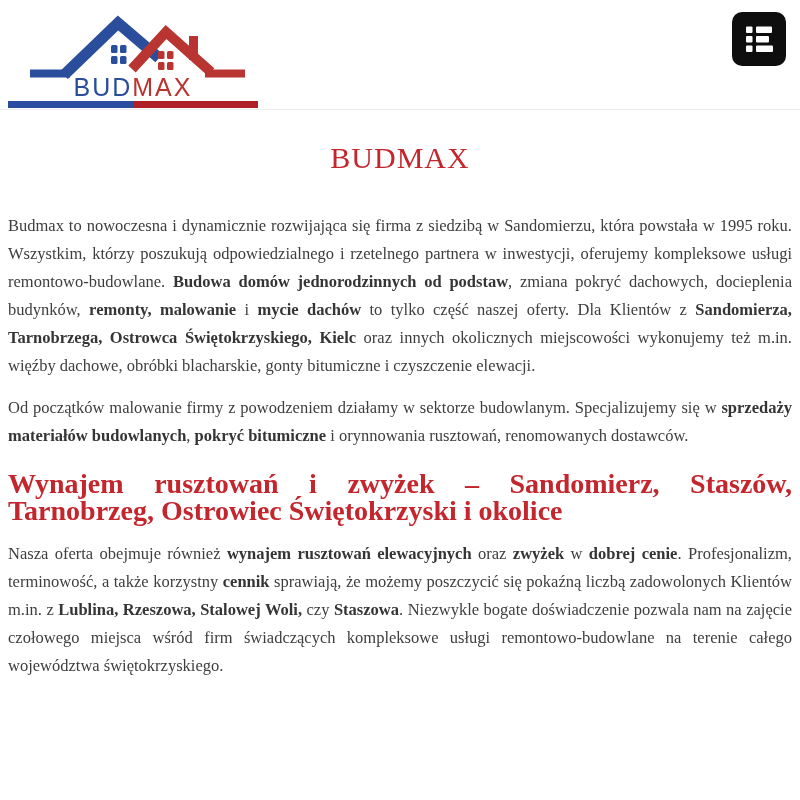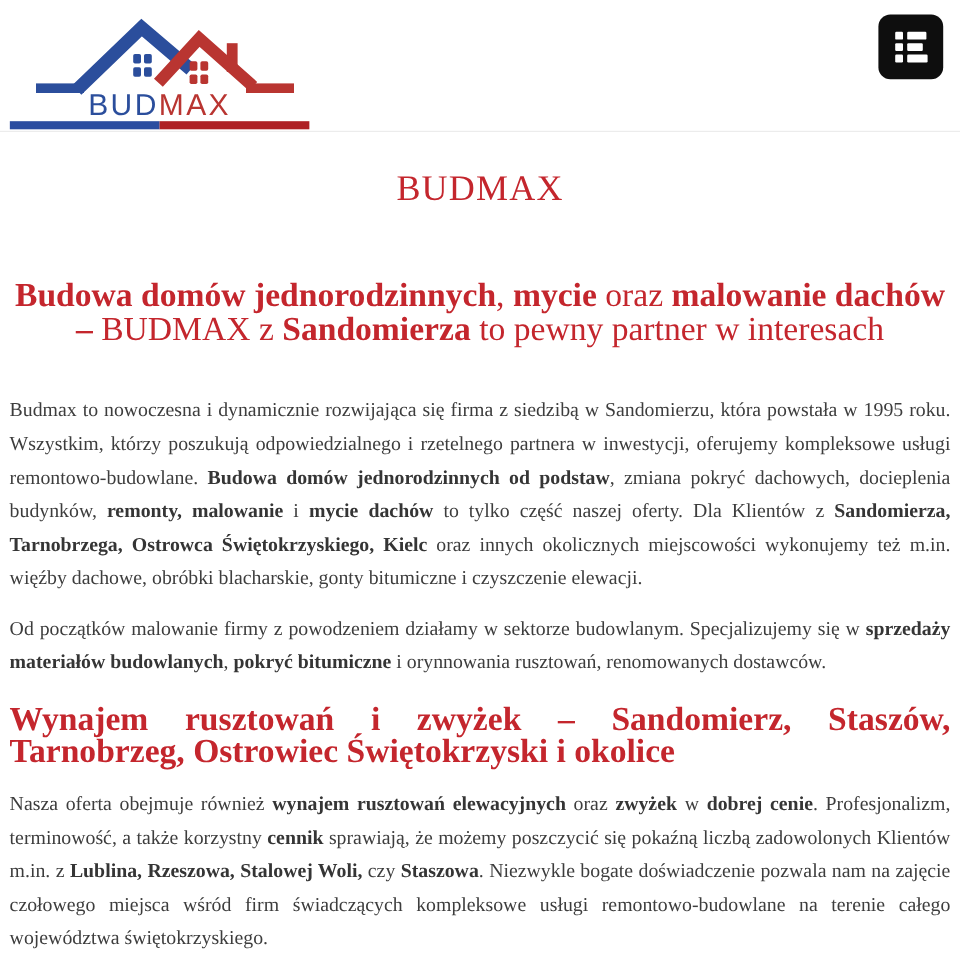--- a/index.html
+++ b/index.html
@@ -124,21 +124,20 @@
         <rect x="14" y="33.5" width="6.5" height="6.5" rx="1"></rect>
         <rect x="24" y="33.5" width="17" height="6.5" rx="1"></rect>
       </g>
     </svg>
   </button>
 </header>
 
 <main>
   <h1 class="page-title">BUDMAX</h1>
 
-  <h2 class="hero-heading"><strong>Budowa domów jednorodzinnych</strong><span>, </span><strong>mycie</strong><span> oraz </span><strong>malowanie dachów – </strong><span>BUDMAX z </span><strong>Sandomierza</strong><span> to pewny partner w interesach</span></h2>
 
   <p class="body-paragraph"><span>Budmax to nowoczesna i dynamicznie rozwijająca się firma z siedzibą w Sandomierzu, która powstała w 1995 roku. Wszystkim, którzy poszukują odpowiedzialnego i rzetelnego partnera w inwestycji, oferujemy kompleksowe usługi remontowo-budowlane. </span><strong>Budowa domów jednorodzinnych od podstaw</strong><span>, zmiana pokryć dachowych, docieplenia budynków, </span><strong>remonty, malowanie</strong><span> i </span><strong>mycie dachów</strong><span> to tylko część naszej oferty. Dla Klientów z </span><strong>Sandomierza, Tarnobrzega, Ostrowca Świętokrzyskiego, Kielc</strong><span> oraz innych okolicznych miejscowości wykonujemy też m.in. więźby dachowe, obróbki blacharskie, gonty bitumiczne i czyszczenie elewacji.</span></p>
 
   <p class="body-paragraph"><span>Od początków malowanie firmy z powodzeniem działamy w sektorze budowlanym. Specjalizujemy się w </span><strong>sprzedaży materiałów budowlanych</strong><span>, </span><strong>pokryć bitumiczne</strong><span> i orynnowania rusztowań, renomowanych dostawców.</span></p>
 
   <h2 class="sub-heading">Wynajem rusztowań i zwyżek – Sandomierz, Staszów, Tarnobrzeg, Ostrowiec Świętokrzyski i okolice</h2>
 
   <p class="body-paragraph"><span>Nasza oferta obejmuje również </span><strong>wynajem rusztowań elewacyjnych</strong><span> oraz </span><strong>zwyżek</strong><span> w </span><strong>dobrej cenie</strong><span>. Profesjonalizm, terminowość, a także korzystny </span><strong>cennik</strong><span> sprawiają, że możemy poszczycić się pokaźną liczbą zadowolonych Klientów m.in. z </span><strong>Lublina, Rzeszowa, Stalowej Woli,</strong><span> czy </span><strong>Staszowa</strong><span>. Niezwykle bogate doświadczenie pozwala nam na zajęcie czołowego miejsca wśród firm świadczących kompleksowe usługi remontowo-budowlane na terenie całego województwa świętokrzyskiego.</span></p>
 </main>
 

